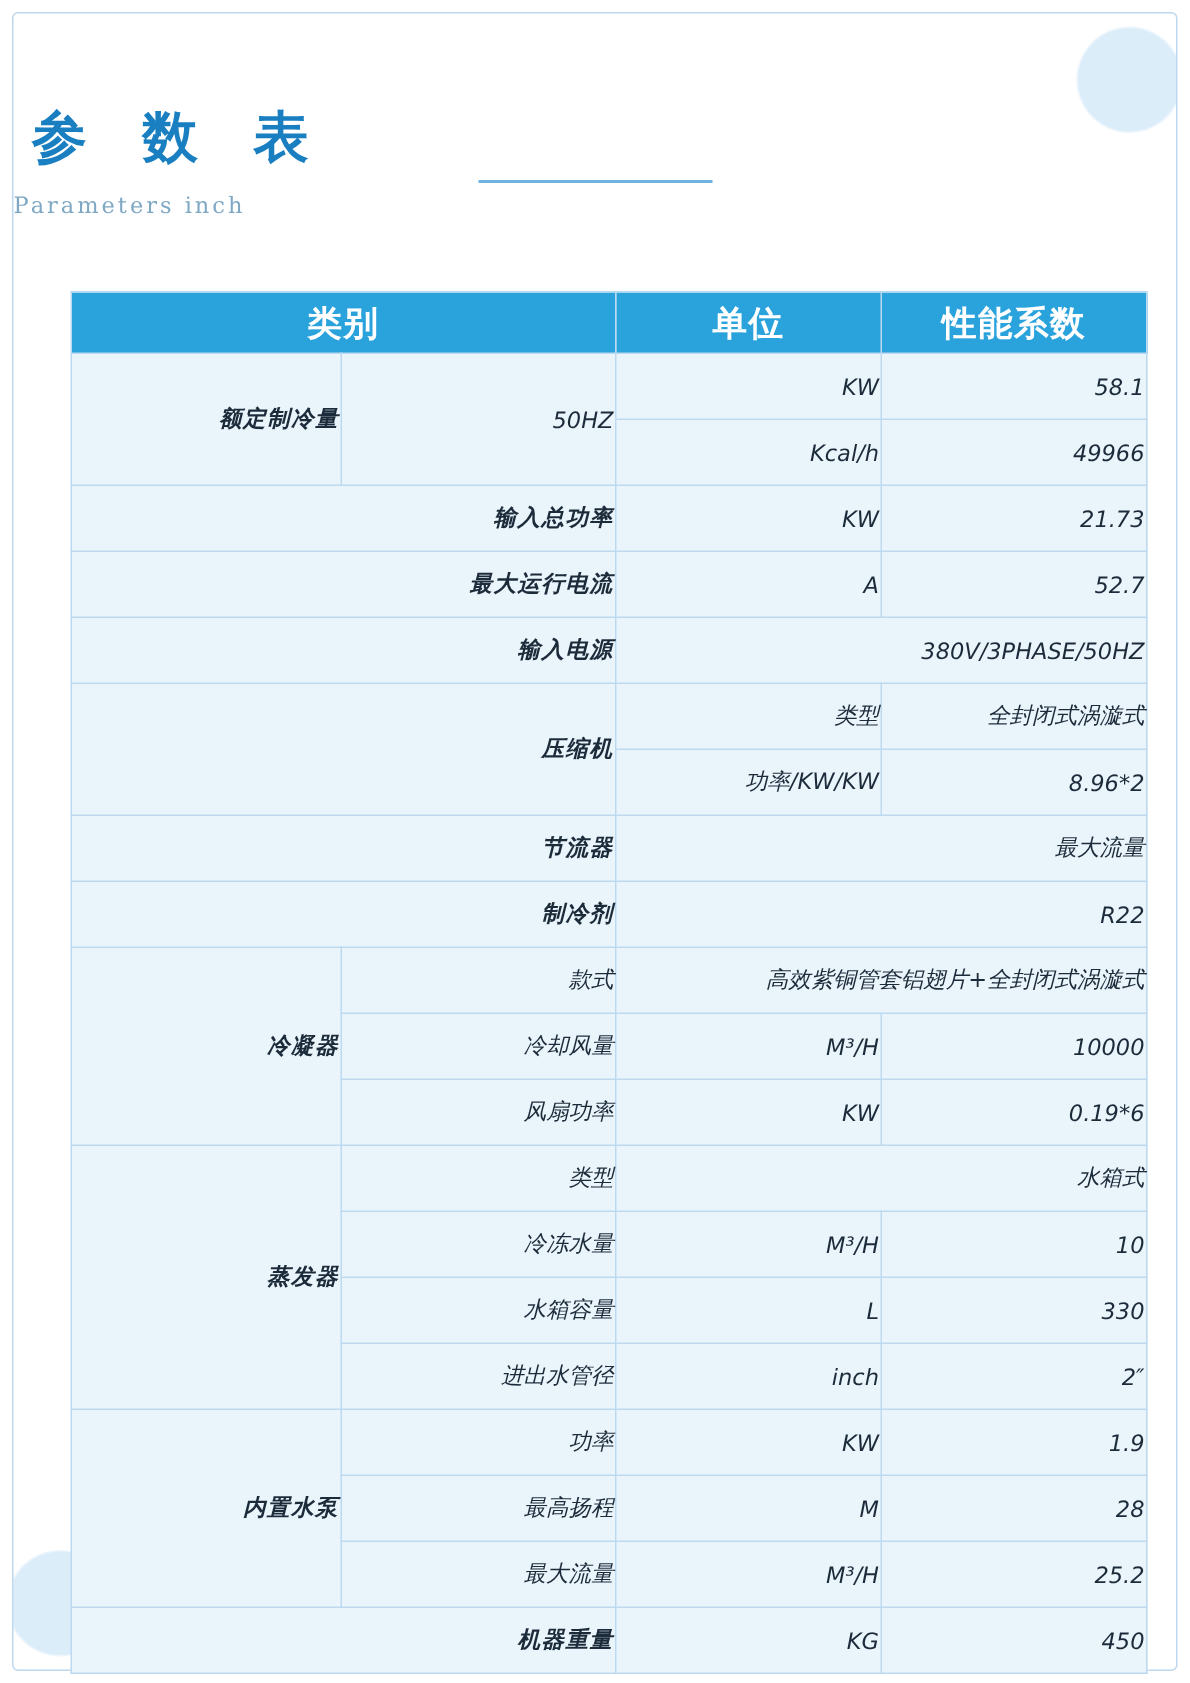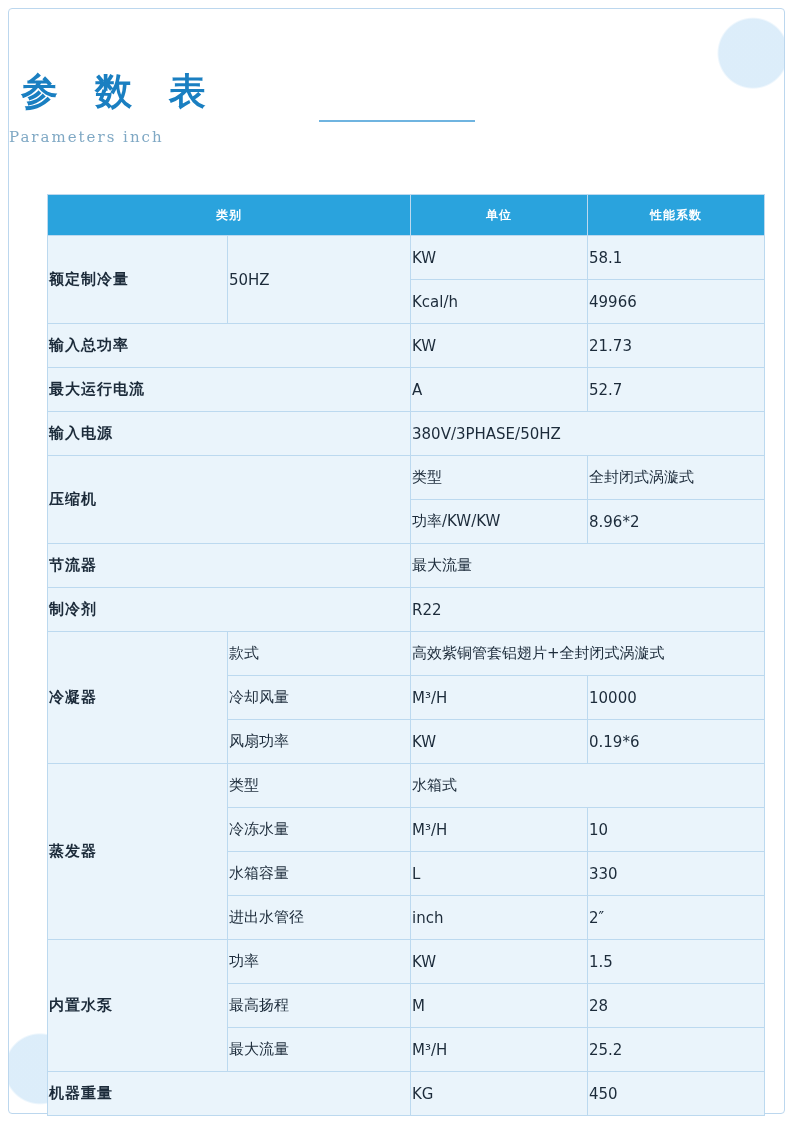--- a/index.html
+++ b/index.html
@@ -68,35 +68,36 @@
     table-layout: fixed;
   }
   table.params col.c1 { width: 180px; }
   table.params col.c2 { width: 183px; }
   table.params col.c3 { width: 177px; }
   table.params col.c4 { width: 177px; }
   table.params th {
     background: #2aa3dd;
     color: #ffffff;
     font-family: "DejaVu Sans", sans-serif;
-    font-size: 12px;
+    font-size: 23px;
     font-weight: bold;
     height: 38px;
     border: 1px solid #bcd9ef;
     letter-spacing: 1px;
   }
   table.params td {
     border: 1px solid #bcd9ef;
     height: 41px;
-    text-align: left;
+    text-align: right;
     vertical-align: middle;
     font-family: "DejaVu Sans", sans-serif;
     font-size: 15px;
     color: #1c2b3a;
     background: #eaf4fb;
+    font-style: italic;
   }
   td.alt {
     background: #ddeefa;
   }
   td.rowlabel {
     font-weight: bold;
     font-size: 16.5px;
     letter-spacing: 1px;
     color: #15202c;
   }
@@ -219,21 +220,21 @@
         <tr>
           <td>进出水管径</td>
           <td class="unit">inch</td>
           <td class="num">2″</td>
         </tr>
 
         <tr>
           <td class="rowlabel alt" rowspan="3">内置水泵</td>
           <td class="alt">功率</td>
           <td class="unit alt">KW</td>
-          <td class="num alt">1.5</td>
+          <td class="num alt">1.9</td>
         </tr>
         <tr>
           <td>最高扬程</td>
           <td class="unit">M</td>
           <td class="num">28</td>
         </tr>
         <tr>
           <td class="alt">最大流量</td>
           <td class="unit alt">M³/H</td>
           <td class="num alt">25.2</td>

